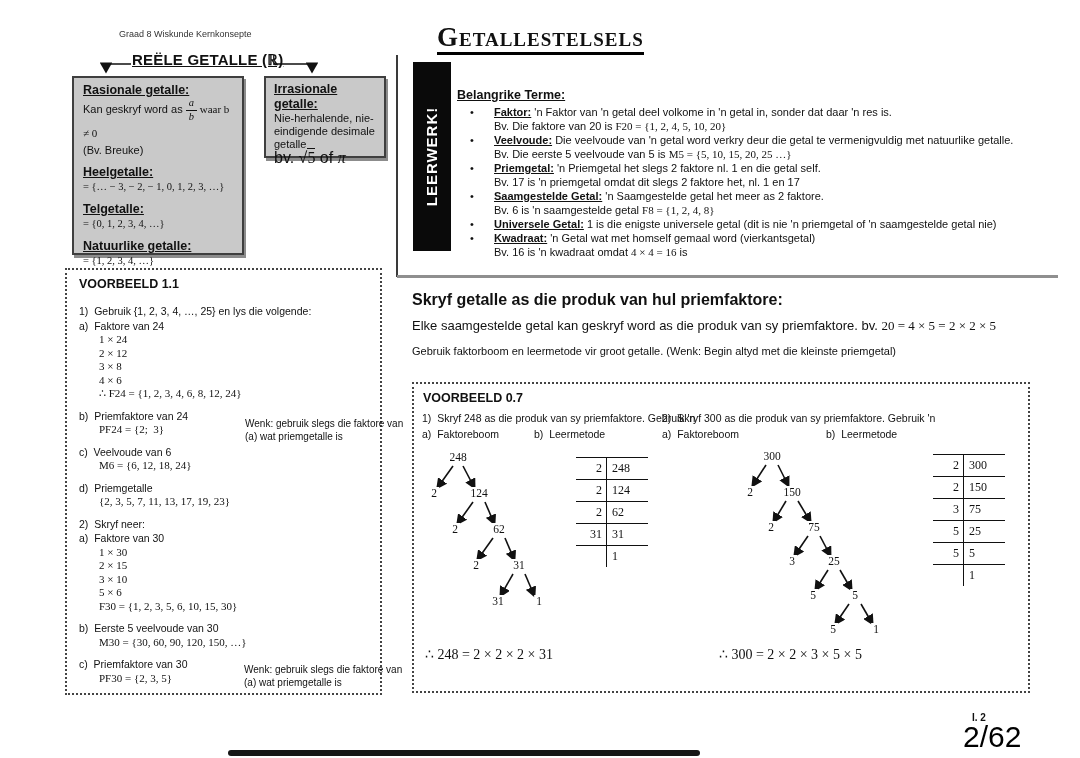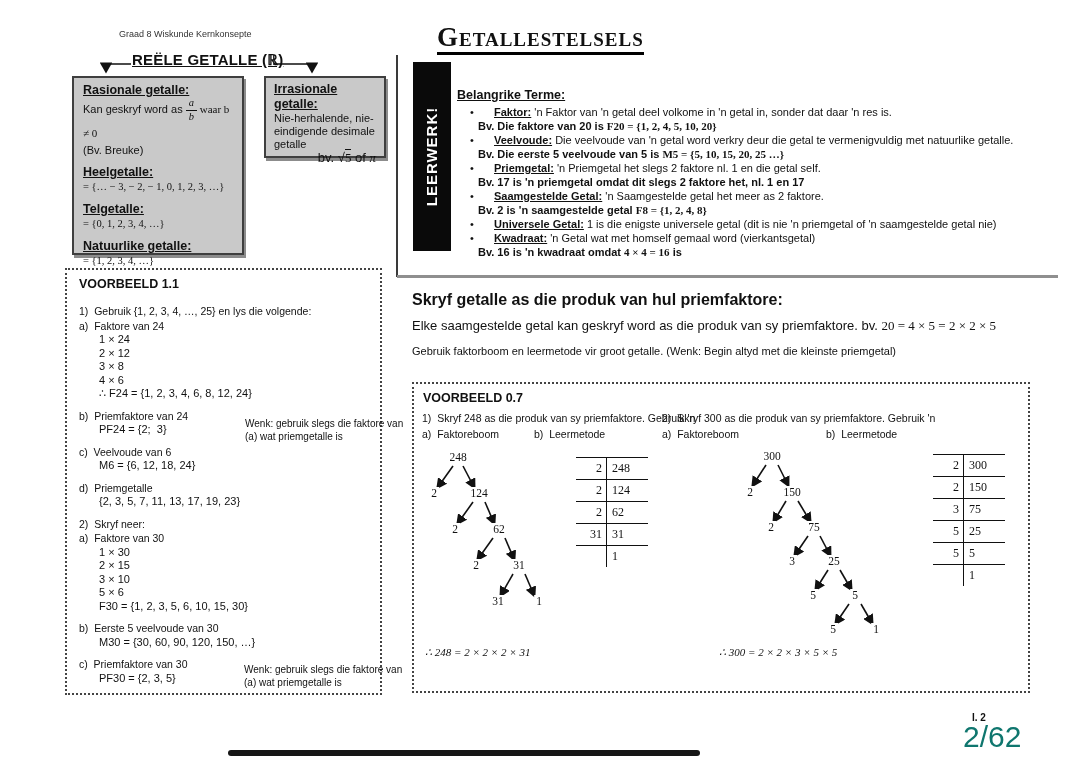--- a/index.html
+++ b/index.html
@@ -23,70 +23,70 @@
   .box-irr{left:264px;top:76px;width:122px;height:82px;padding:4px 8px;}
   .box-title{font-size:12.5px;font-weight:bold;text-decoration:underline;line-height:15px;}
   .box-line{font-size:11px;line-height:13px;}
   .set-line{font-family:"Liberation Serif",serif;font-size:10.5px;line-height:14px;}
   .mt8{margin-top:8px;}
   .frac-line{line-height:22px;font-size:11px;}
   .frac{display:inline-block;vertical-align:middle;text-align:center;
         font-family:"Liberation Serif",serif;font-style:italic;font-size:10.5px;line-height:1;}
   .frac .fnum{display:block;border-bottom:1px solid #111;padding:0 3px 1px;}
   .frac .fden{display:block;padding-top:1px;}
-  .sqrt-line{font-size:13px;line-height:14px;text-align:right;}
+  .sqrt-line{font-size:16px;line-height:14px;}
   .ovl{border-top:1px solid #111;font-family:"Liberation Serif",serif;}
   .pi{font-family:"Liberation Serif",serif;font-style:italic;}
 
   .leerwerk{position:absolute;left:413px;top:62px;width:38px;height:189px;background:#0a0a0a;
             display:flex;align-items:center;justify-content:center;}
   .leerwerk span{transform:rotate(-90deg);white-space:nowrap;color:#fff;font-weight:bold;
                  font-size:15px;letter-spacing:1px;}
 
   .vline{position:absolute;left:396px;top:55px;width:2px;height:222px;background:#3a3a3a;}
   .hline{position:absolute;left:397px;top:275px;width:661px;height:3px;background:#8f8f8f;}
 
   .terme-heading{position:absolute;left:457px;top:88px;font-size:12.5px;font-weight:bold;
                  text-decoration:underline;}
   .terme-list{position:absolute;left:470px;top:105px;width:585px;font-size:11px;line-height:14px;}
   .term-main .blt{display:inline-block;width:24px;}
   .term-name{font-weight:bold;text-decoration:underline;}
-  .term-bv{margin-left:8px;font-weight:bold;}
+  .term-bv{margin-left:24px;}
 
   .skryf-heading{position:absolute;left:412px;top:291px;font-size:16px;font-weight:bold;
                  }
   .skryf-l1{position:absolute;left:412px;top:318px;font-size:13px;}
   .skryf-l2{position:absolute;left:412px;top:345px;font-size:11px;}
 
   .vb{position:absolute;border:2px dotted #444;box-sizing:border-box;background:#fff;}
   .vb11{left:65px;top:268px;width:317px;height:427px;padding:6px 10px 0 12px;}
   .vb12{left:412px;top:382px;width:618px;height:311px;}
   .vb-title{font-size:12.5px;font-weight:bold;line-height:16px;}
   .l{font-size:10.5px;line-height:14.5px;white-space:pre-wrap;}
-  .m{font-family:Liberation Sans, sans-serif;font-size:11px;line-height:13.5px;margin-left:20px;
+  .m{font-family:Liberation Serif, serif;font-size:11px;line-height:13.5px;margin-left:20px;
      white-space:pre-wrap;}
   .gap{height:8px;}
   .q1mt{margin-top:12px;}
   .hint{position:absolute;font-size:10px;line-height:12.5px;width:162px;margin-left:12px;}
 
   .vb12 .vb-title{position:absolute;left:9px;top:6px;}
   .vq{position:absolute;font-size:10.5px;white-space:pre;}
   .tree-svg{position:absolute;left:0;top:0;width:618px;height:311px;pointer-events:none;}
   .tnode{position:absolute;transform:translateX(-50%);font-family:"Liberation Serif",serif;
          font-size:11.5px;line-height:12px;background:#fff;padding:0 2px;}
   .ladder{position:absolute;border-top:1.5px solid #111;}
   .lrow{display:flex;height:21px;line-height:20px;border-bottom:1px solid #111;
         font-family:"Liberation Serif",serif;font-size:12px;}
   .lrow:last-child{border-bottom:none;}
   .ldiv{width:26px;text-align:right;padding-right:4px;}
   .lval{width:36px;border-left:1.5px solid #111;padding-left:5px;}
-  .concl{position:absolute;font-family:"Liberation Serif",serif;font-size:11px;font-style:italic;}
+  .concl{position:absolute;font-family:"Liberation Serif",serif;font-size:14px;}
 
   .page-label{position:absolute;left:972px;top:712px;font-size:10px;font-weight:bold;}
-  .page-counter{position:absolute;left:963px;top:721px;font-size:30px;color:#0f766e;
+  .page-counter{position:absolute;left:963px;top:721px;font-size:30px;color:#000000;
                 line-height:32px;}
   .home-bar{position:absolute;left:228px;top:750px;width:472px;height:6px;background:#161616;
             border-radius:3px;}
 </style>
 </head>
 <body>
 
 <div class="page">
 
   <div class="page-note">Graad 8 Wiskunde Kernkonsepte</div>
@@ -142,21 +142,21 @@
     <div class="term-item">
       <div class="term-main"><span class="blt">•</span><span class="term-name">Veelvoude:</span><span> Die veelvoude van 'n getal word verkry deur die getal te vermenigvuldig met natuurlike getalle.</span></div>
       <div class="term-bv"><span>Bv. Die eerste 5 veelvoude van 5 is </span><span class="math">M5 = {5, 10, 15, 20, 25 …}</span><span></span></div>
     </div>
     <div class="term-item">
       <div class="term-main"><span class="blt">•</span><span class="term-name">Priemgetal:</span><span> 'n Priemgetal het slegs 2 faktore nl. 1 en die getal self.</span></div>
       <div class="term-bv"><span>Bv. 17 is 'n priemgetal omdat dit slegs 2 faktore het, nl. 1 en 17</span><span class="math"></span><span></span></div>
     </div>
     <div class="term-item">
       <div class="term-main"><span class="blt">•</span><span class="term-name">Saamgestelde Getal:</span><span> 'n Saamgestelde getal het meer as 2 faktore.</span></div>
-      <div class="term-bv"><span>Bv. 2 is 'n saamgestelde getal </span><span class="math">F8 = {1, 2, 4, 8}</span><span></span></div>
+      <div class="term-bv"><span>Bv. 6 is 'n saamgestelde getal </span><span class="math">F8 = {1, 2, 4, 8}</span><span></span></div>
     </div>
     <div class="term-item">
       <div class="term-main"><span class="blt">•</span><span class="term-name">Universele Getal:</span><span> 1 is die enigste universele getal (dit is nie 'n priemgetal of 'n saamgestelde getal nie)</span></div>
       <div class="term-bv"><span></span><span class="math"></span><span></span></div>
     </div>
     <div class="term-item">
       <div class="term-main"><span class="blt">•</span><span class="term-name">Kwadraat:</span><span> 'n Getal wat met homself gemaal word (vierkantsgetal)</span></div>
       <div class="term-bv"><span>Bv. 16 is 'n kwadraat omdat </span><span class="math">4 × 4 = 16</span><span> is</span></div>
     </div>
   </div>

